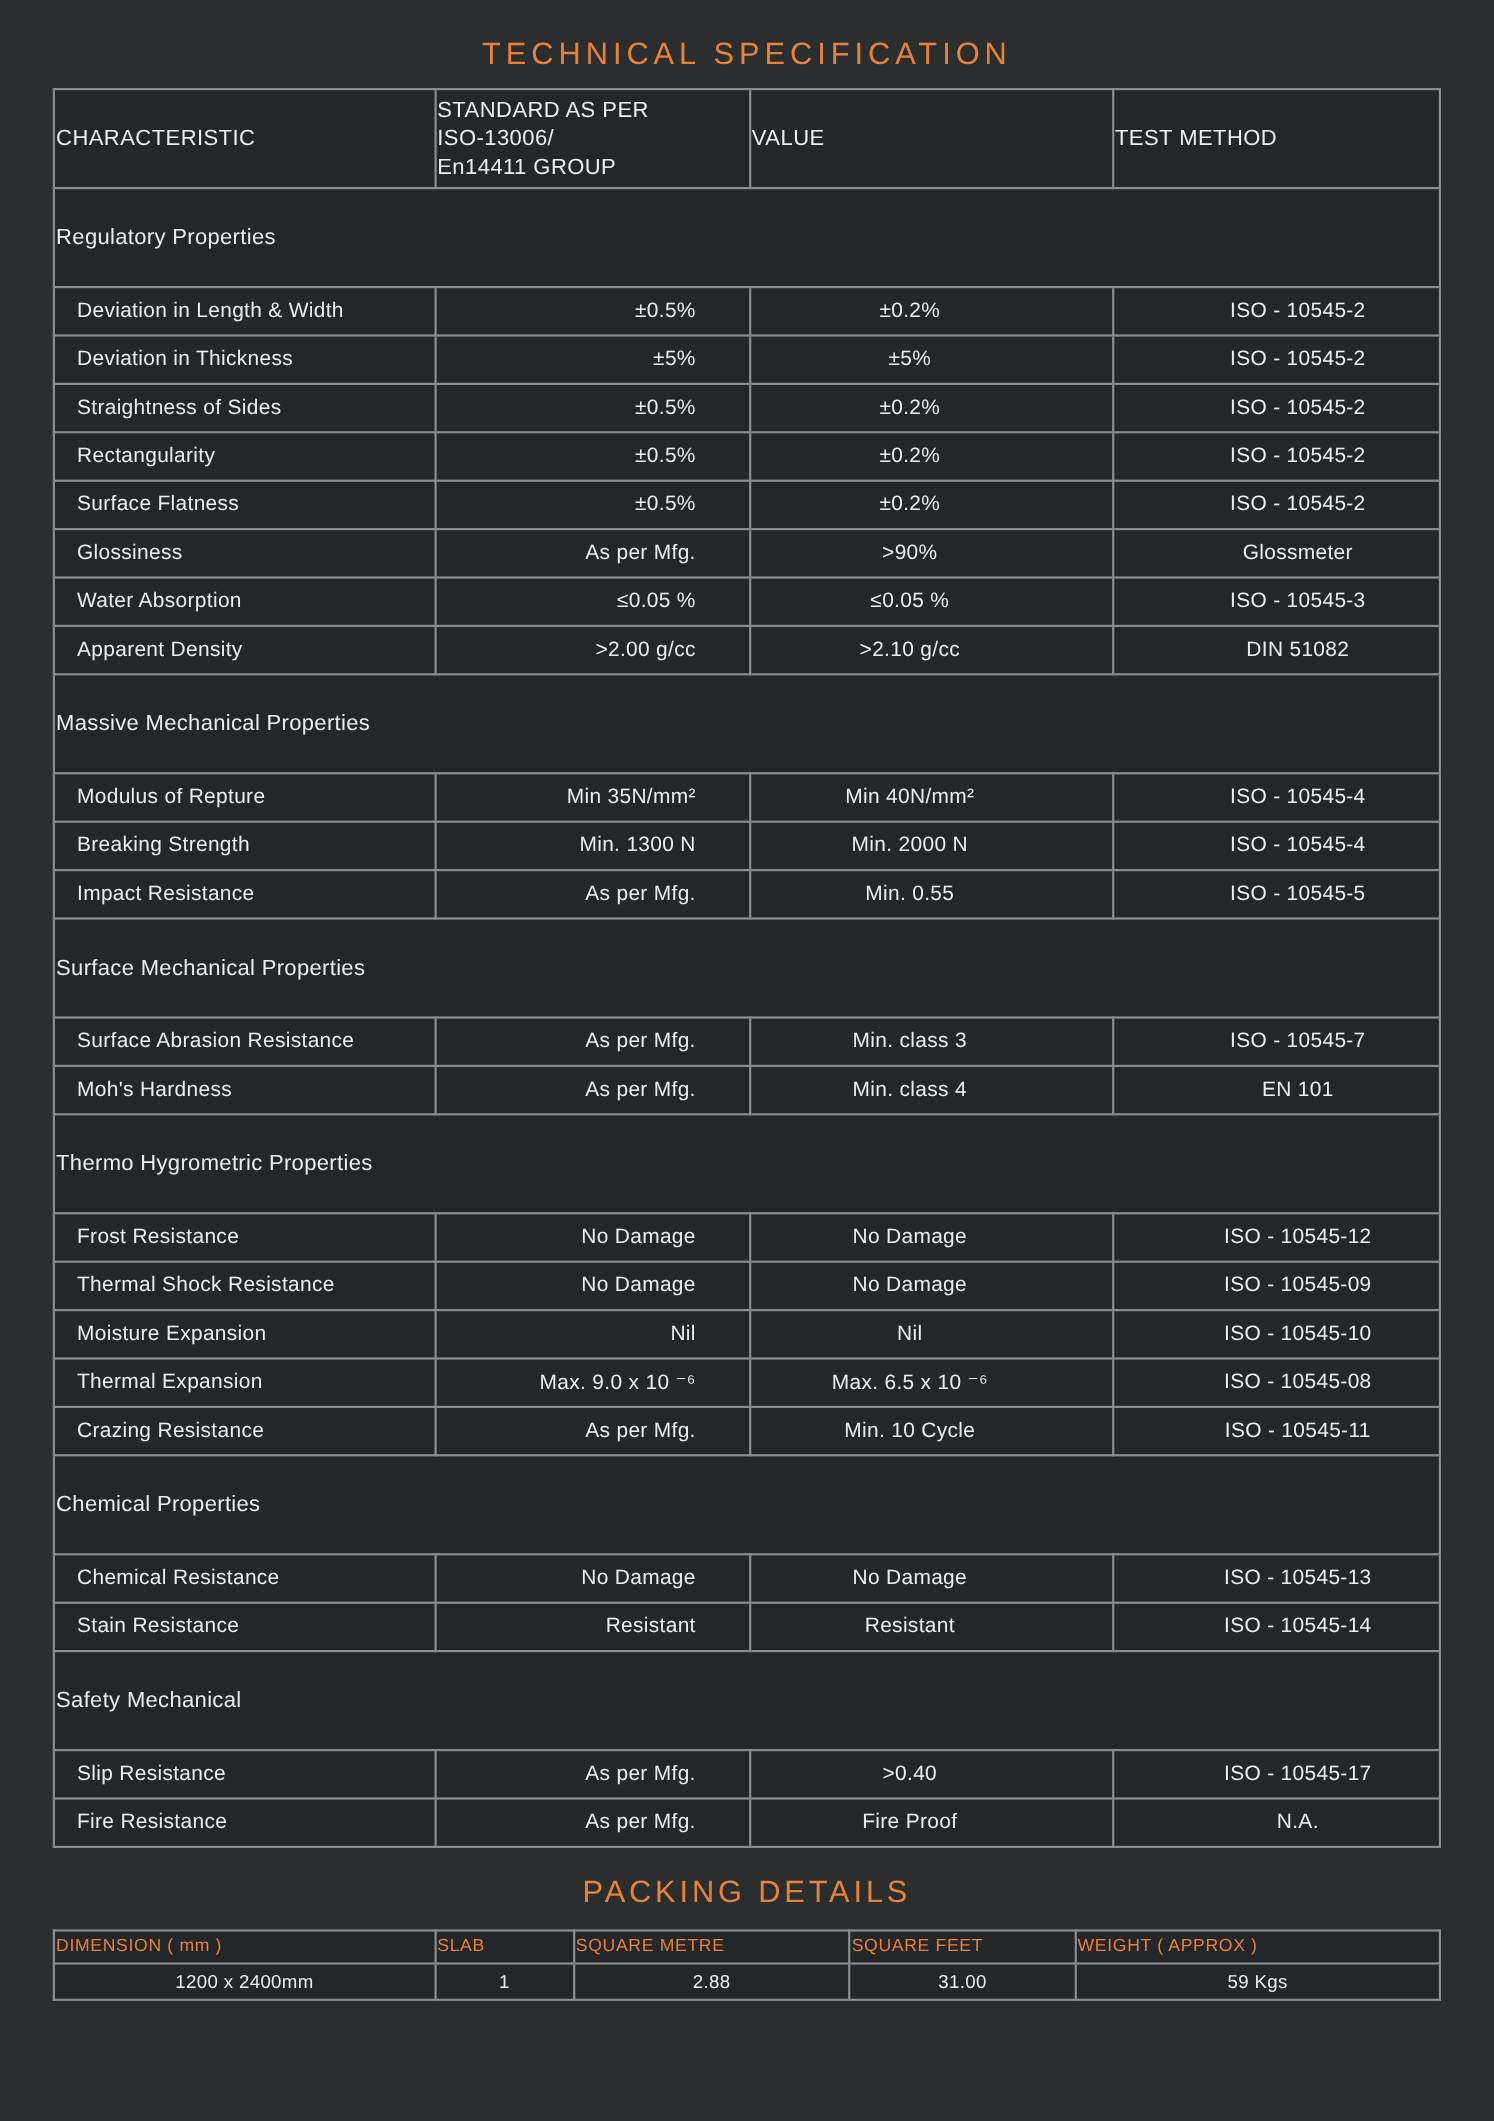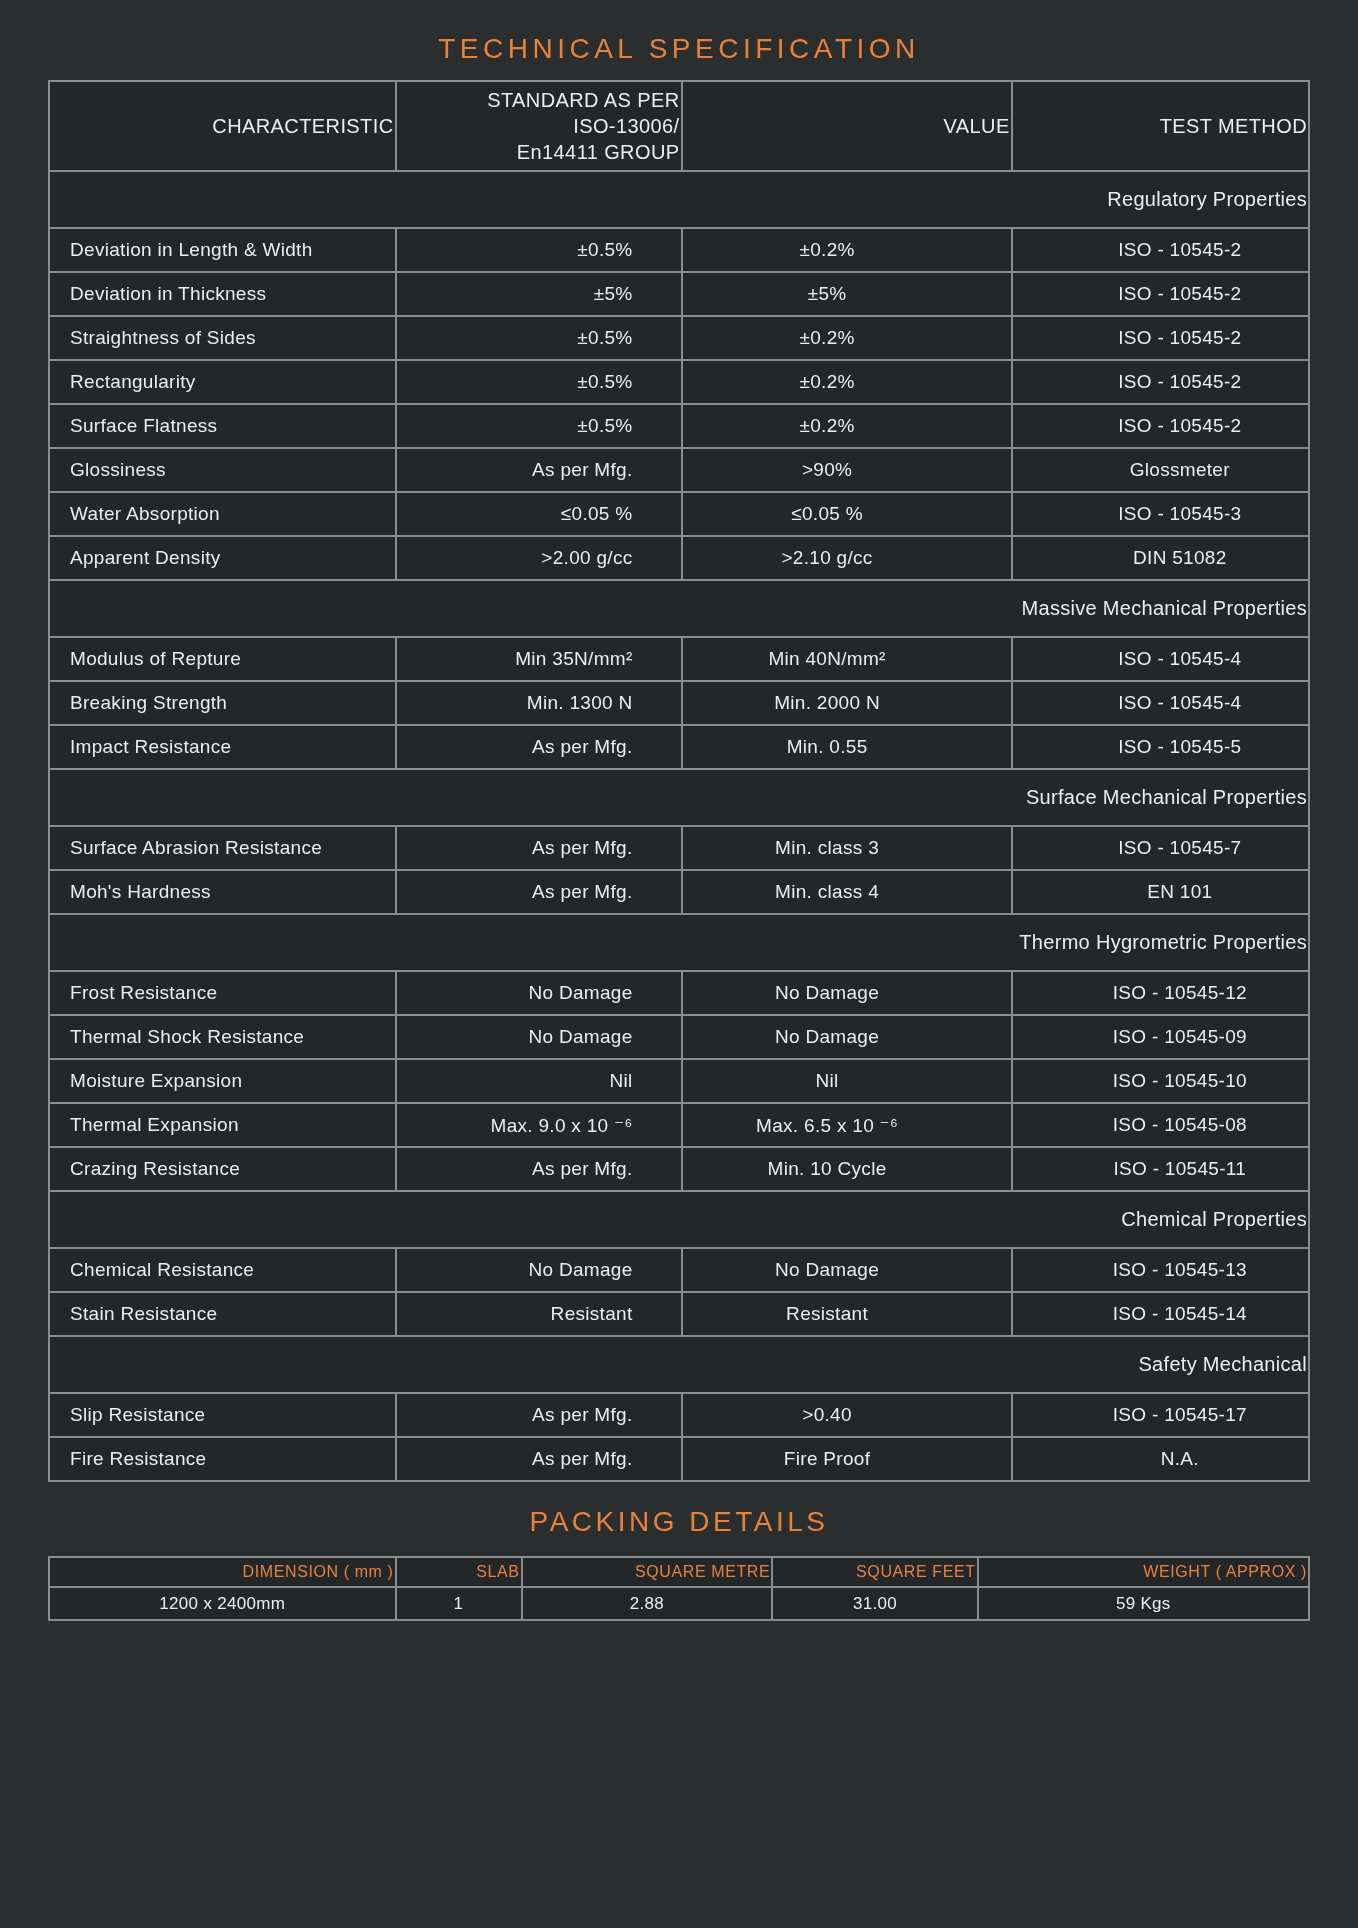--- a/index.html
+++ b/index.html
@@ -33,29 +33,29 @@
   }
   .spec th, .spec td {
     border: 2px solid #8a8d8f;
     background: #242729;
   }
   .spec th {
     height: 90px;
     font-size: 20px;
     font-weight: 400;
     color: #eceded;
-    text-align: right;
+    text-align: left;
     white-space: pre-line;
     line-height: 1.3;
     letter-spacing: 0.4px;
   }
   .spec td.band {
-    height: 57px;
+    height: 90px;
     font-size: 20px;
-    text-align: right;
+    text-align: left;
     letter-spacing: 0.3px;
   }
   .spec td.cell {
     height: 44px;
     font-size: 19px;
     letter-spacing: 0.3px;
   }
   td.c0 { text-align: left; padding-left: 20px; }
   td.c1 { text-align: right; padding-right: 48px; }
   td.c2 { text-align: center; padding-right: 40px; }

